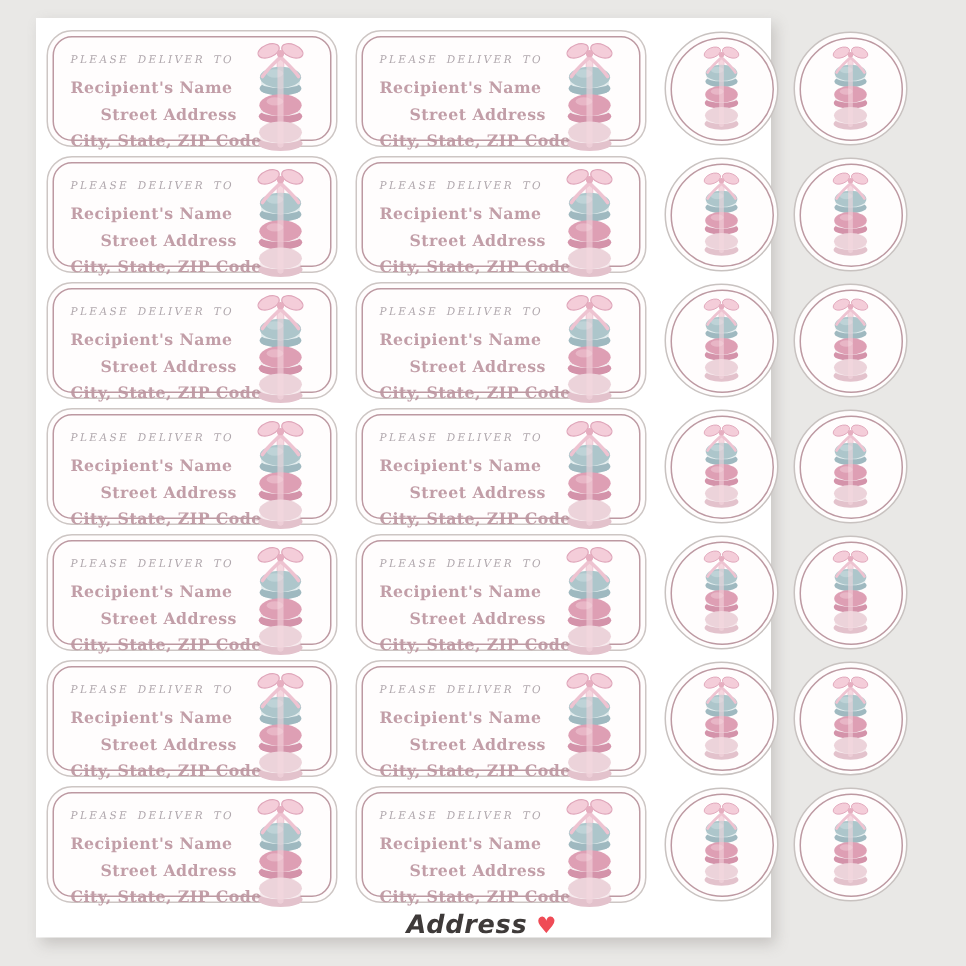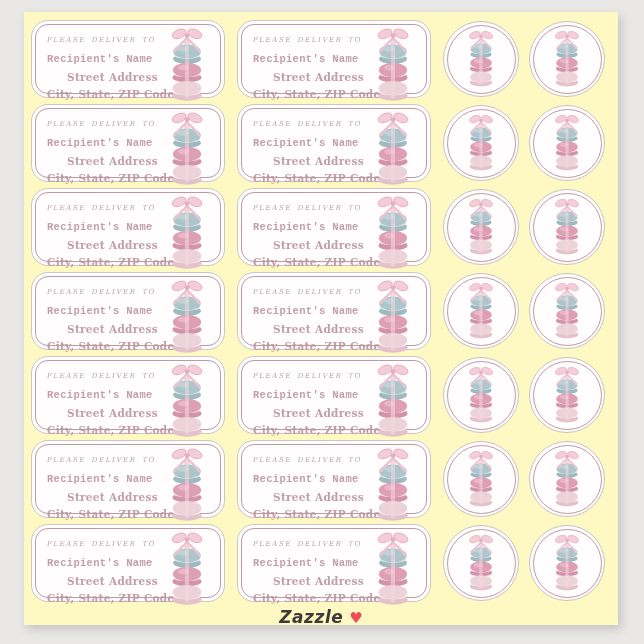--- a/index.html
+++ b/index.html
@@ -7,22 +7,22 @@
     width:644px;height:644px;
     background:#e9e8e6;
     font-family:"DejaVu Serif", serif;
     position:relative;
     overflow:hidden;
   }
   .canvas{position:absolute;inset:0;}
   .sheet{
     position:absolute;
     left:24px;top:12px;
-    width:594px;height:613px;
-    background:#fef9c3;
+    width:490px;height:613px;
+    background:#ffffff;
     box-shadow:3px 4px 9px rgba(110,105,100,0.28);
   }
   .rows{position:absolute;left:0;top:8px;width:594px;}
   .row{position:relative;height:78px;margin-bottom:6px;}
 
   
   .rect-label{
     position:absolute;top:0;
     width:192px;height:76px;
     border:1px solid #cdc6c4;
@@ -50,21 +50,21 @@
     white-space:nowrap;
   }
   .line-field{
     font-size:10.5px;
     font-weight:600;
     letter-spacing:.3px;
     color:#bd97a1;
     white-space:nowrap;
     line-height:11px;
   }
-  .line-recipient{margin-top:10px;font-family:Liberation Mono, monospace;}
+  .line-recipient{margin-top:10px;}
   .line-street{margin-top:7px;margin-left:20px;}
   .line-city{margin-top:6px;}
   .macaron-rect{
     position:absolute;right:5px;top:1px;
     width:56px;height:78px;
     overflow:visible;
   }
 
   
   .circle-label{
@@ -469,17 +469,17 @@
             <svg class="macaron-circle" viewBox="0 0 60 84">
                 <use href="#macaron-stack"></use>
               </svg>
           </div>
         </div>
 
       </div>
       </div>
 
     <div class="brand-row">
-      <span class="zazzle-logo">Zazzle</span><span class="heart-icon">♥</span>
+      <span class="zazzle-logo">Address</span><span class="heart-icon">♥</span>
     </div>
 
   </div>
 </div>
 
 </body></html>

